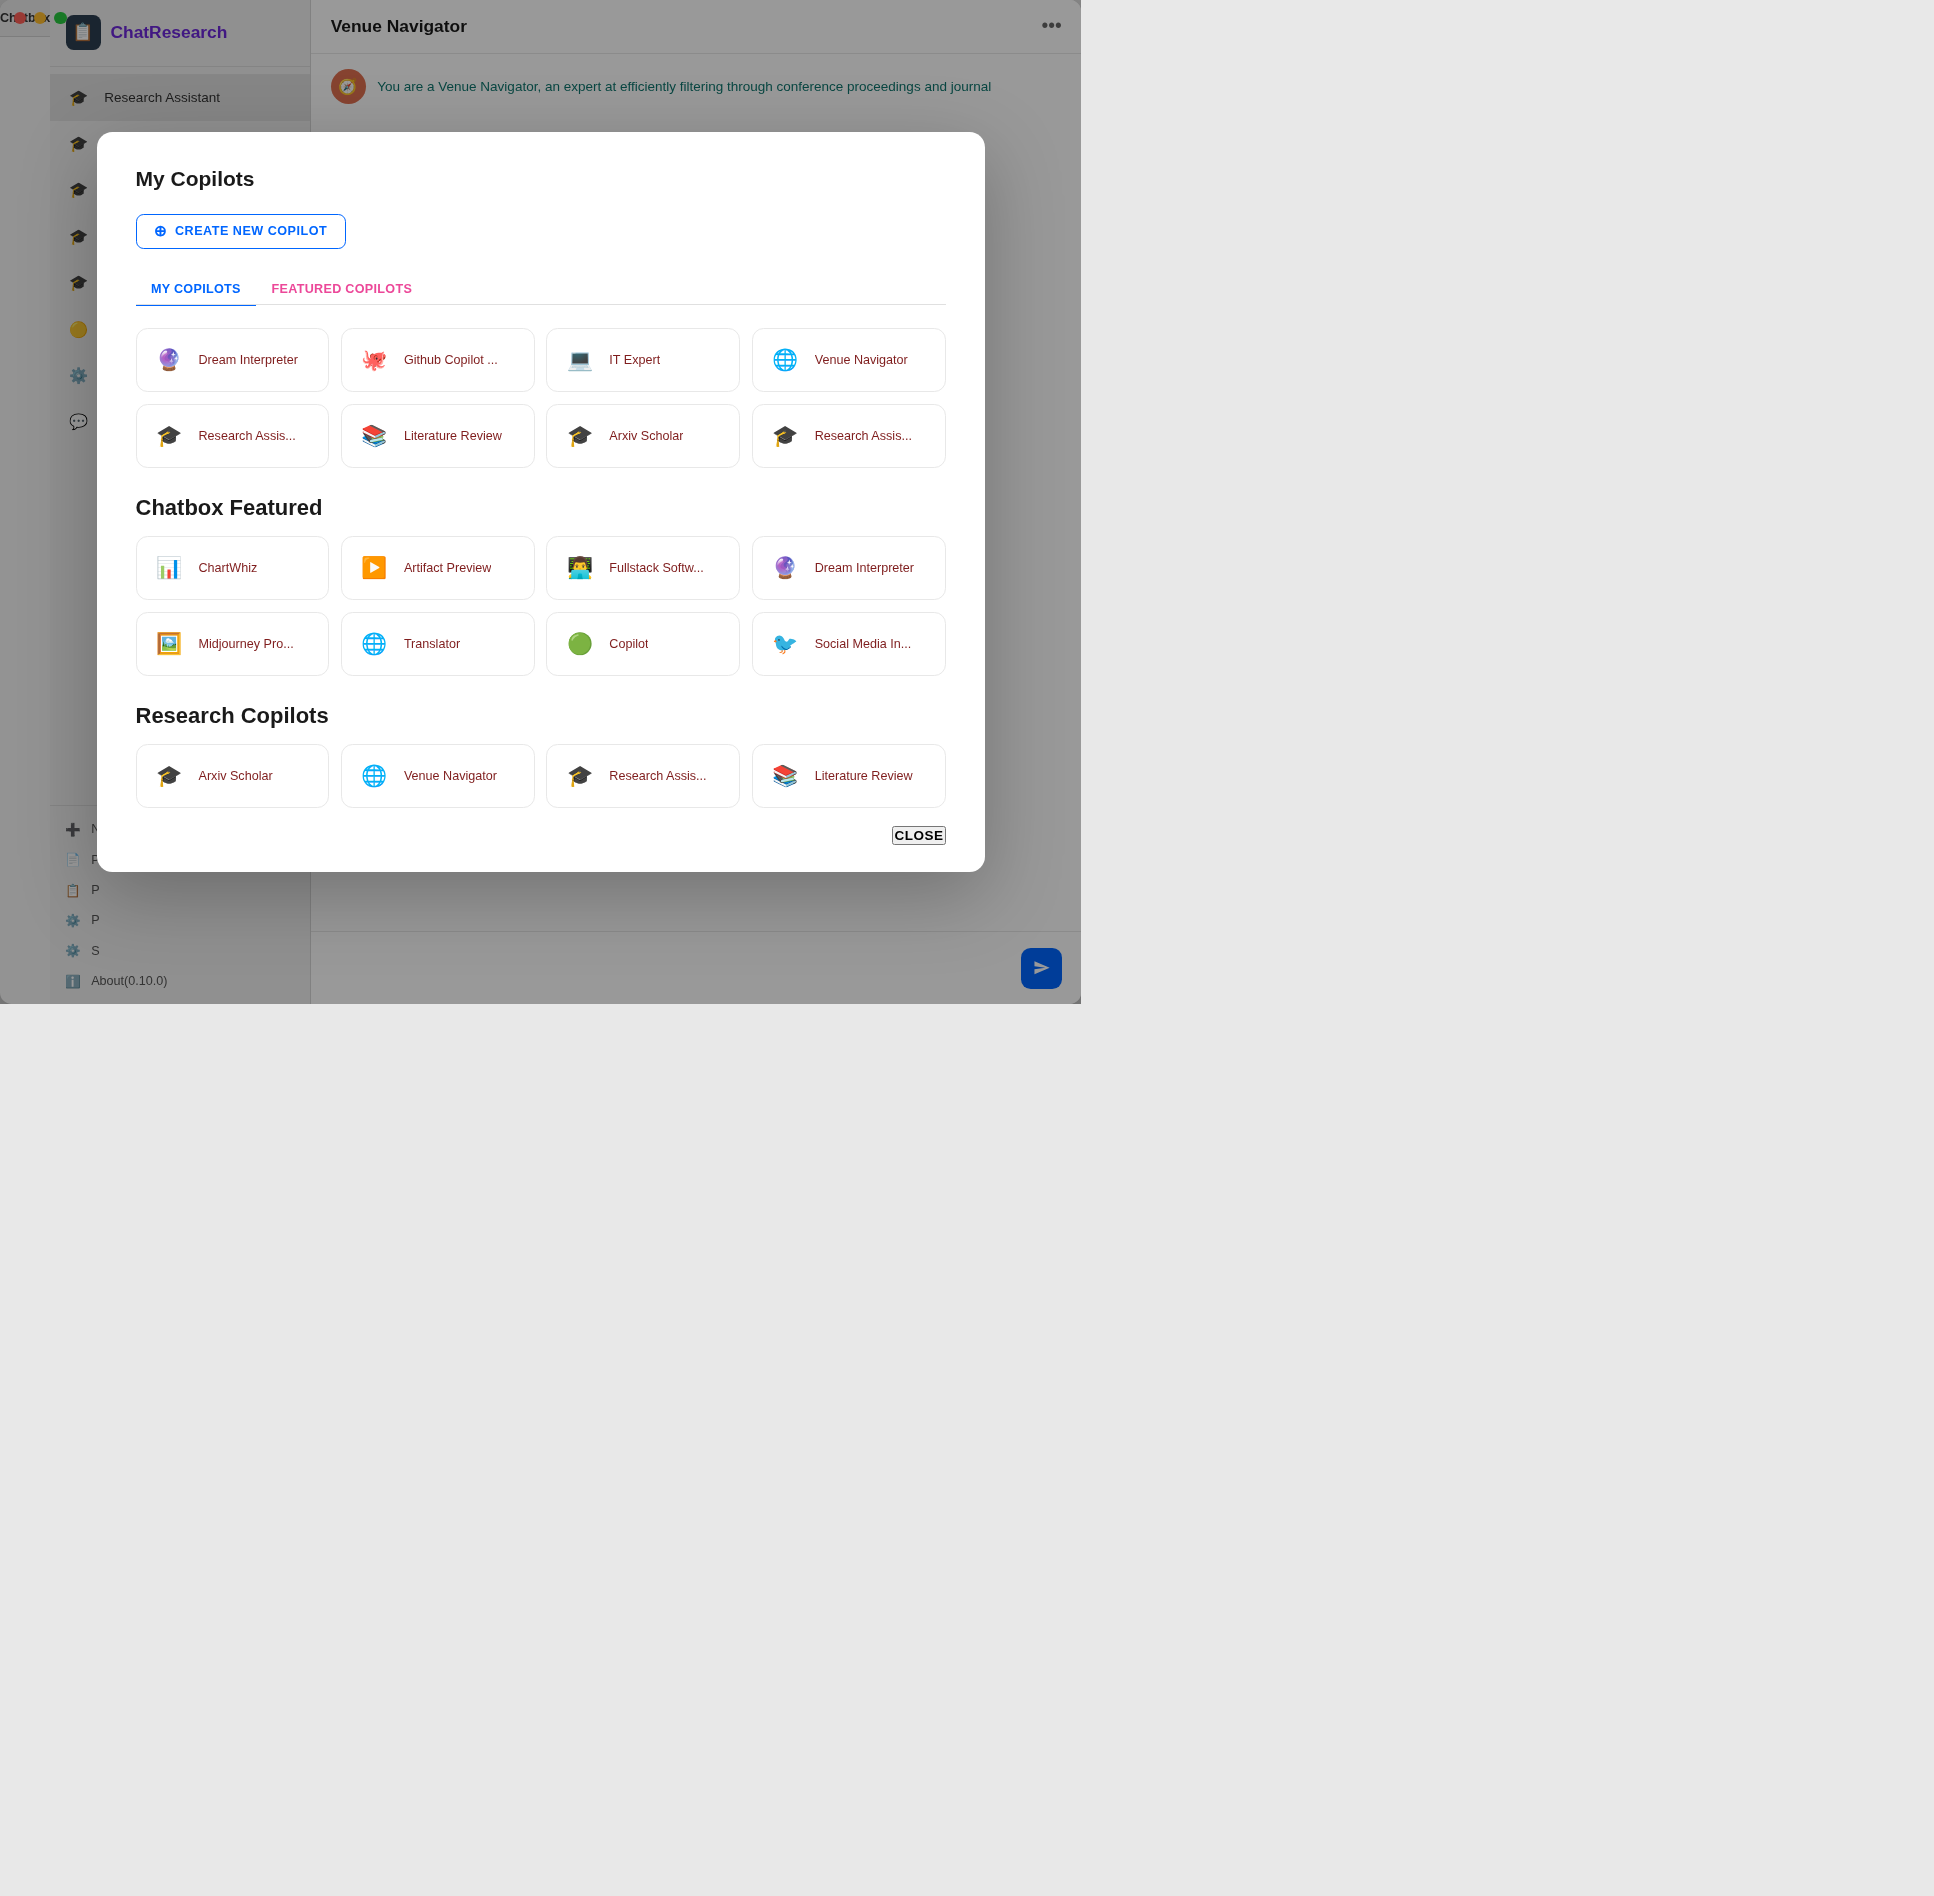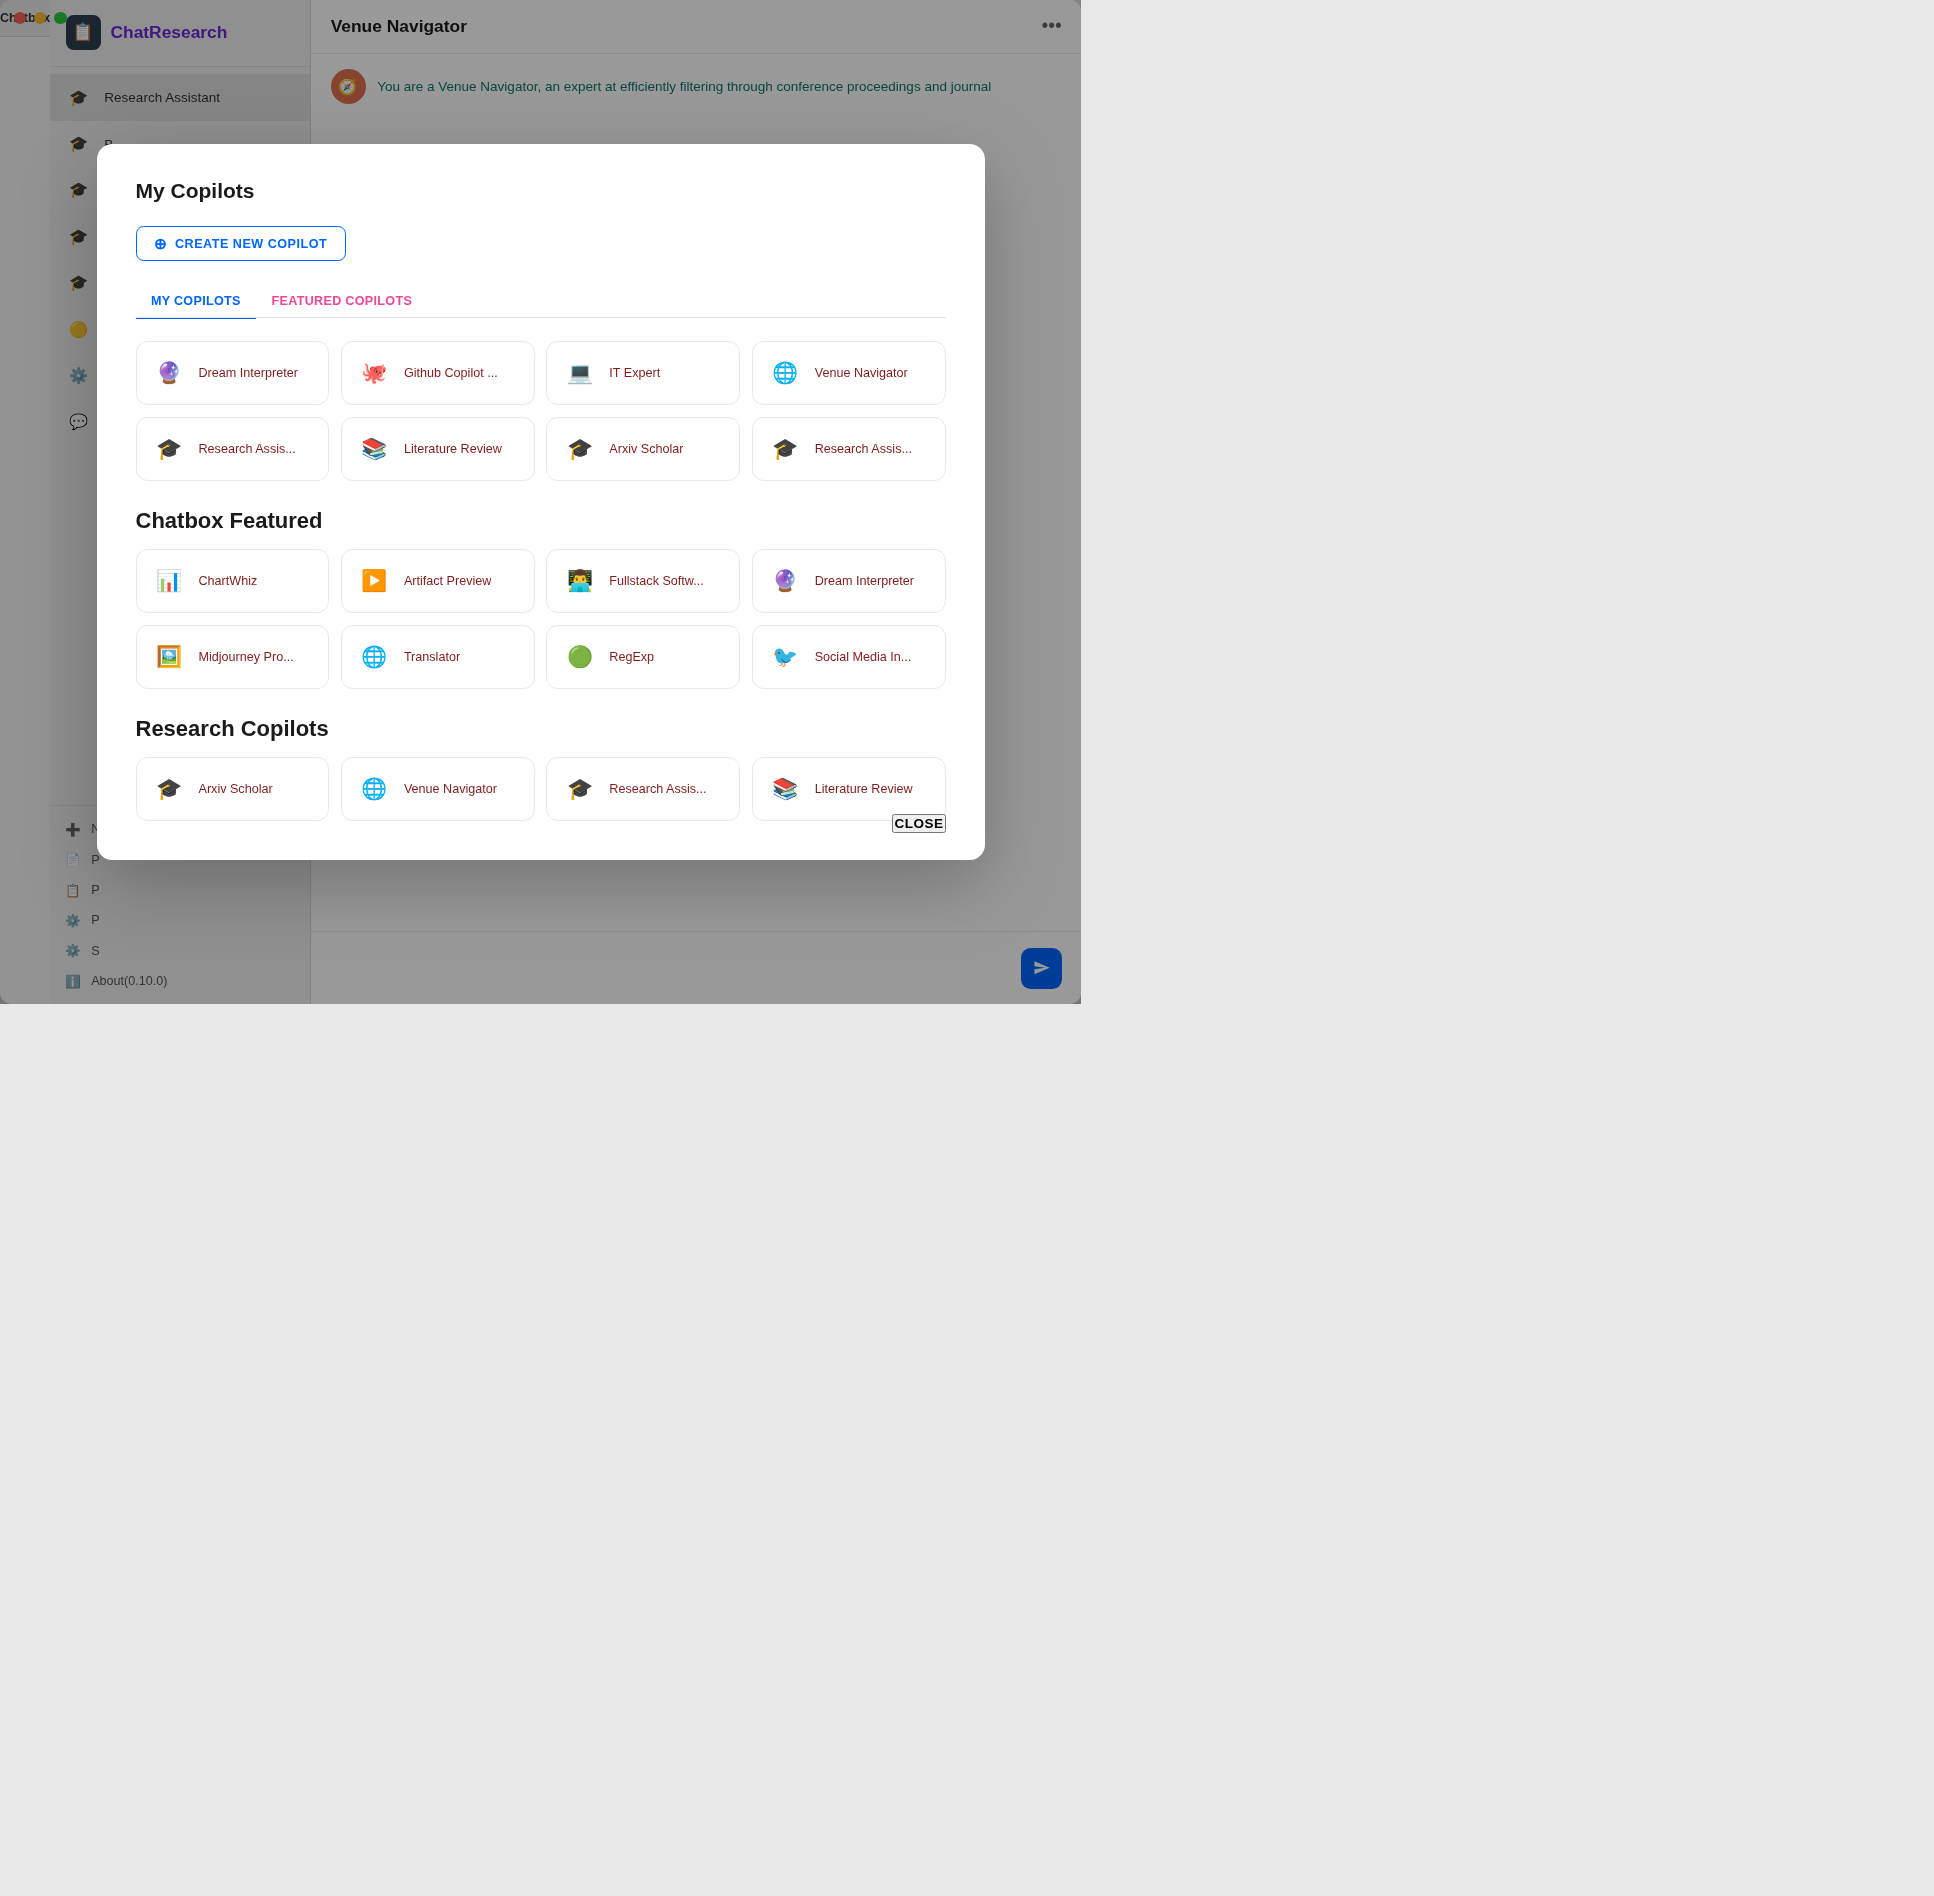--- a/index.html
+++ b/index.html
@@ -239,21 +239,21 @@
       justify-content: center;
       z-index: 100;
     }
 
     .modal {
       background: #fff;
       border-radius: 15.4px;
       width: 888px;
       max-height: 850px;
       overflow-y: auto;
-      padding: 35px 39px 12px;
+      padding: 35px 39px 37px;
       box-shadow: 0 23px 77px rgba(0,0,0,0.25);
       position: relative;
     }
 
     .modal-title {
       font-size: 21px;
       font-weight: 700;
       color: #1a1a1a;
       margin-bottom: 23px;
     }
@@ -538,21 +538,21 @@
           <div class="copilot-card">
             <div class="copilot-icon">🖼️</div>
             <span class="copilot-name">Midjourney Pro...</span>
           </div>
           <div class="copilot-card">
             <div class="copilot-icon">🌐</div>
             <span class="copilot-name">Translator</span>
           </div>
           <div class="copilot-card">
             <div class="copilot-icon">🟢</div>
-            <span class="copilot-name">RegExp</span>
+            <span class="copilot-name">Copilot</span>
           </div>
           <div class="copilot-card">
             <div class="copilot-icon">🐦</div>
             <span class="copilot-name">Social Media In...</span>
           </div>
         </div>
 
       
       <div class="section-title">Research Copilots</div>
       <div class="copilot-grid" id="research-copilots-grid">

